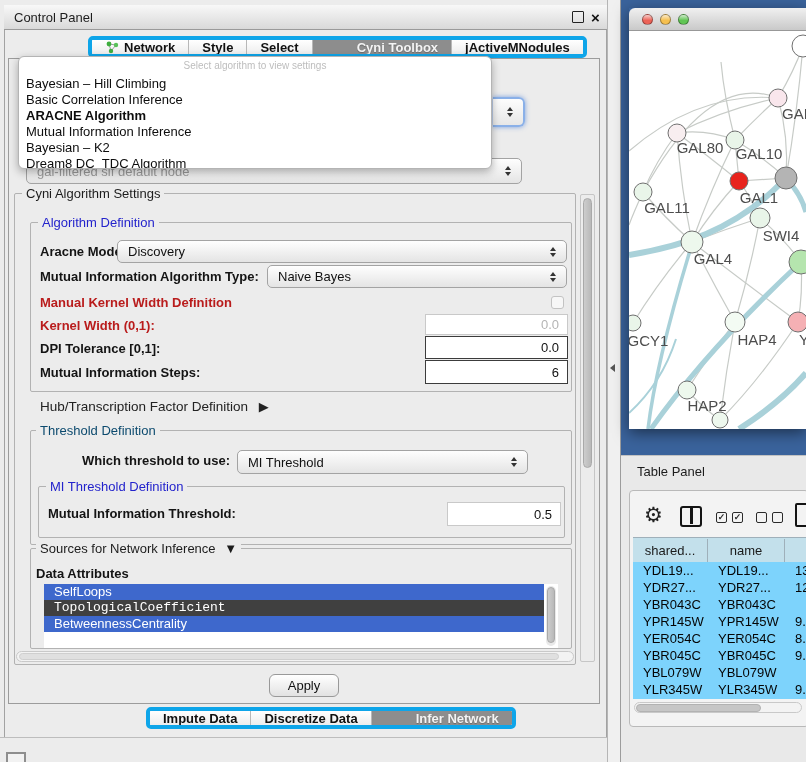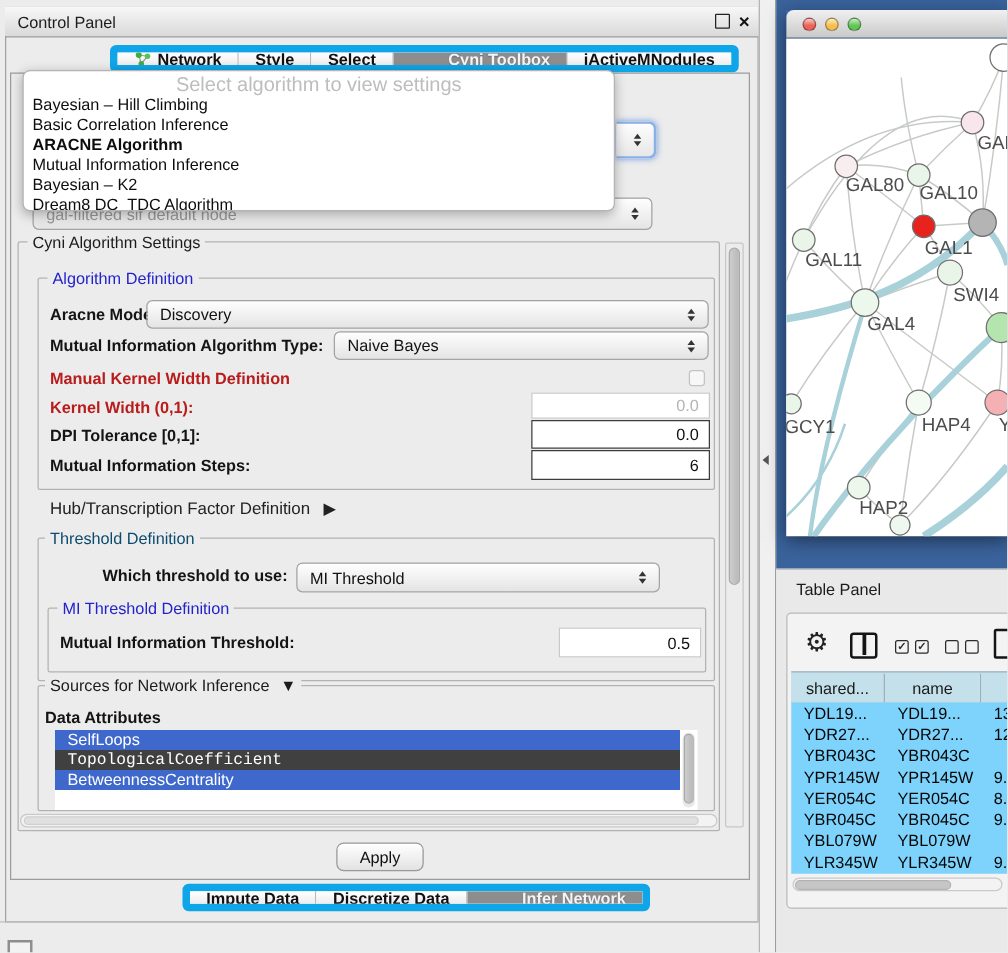--- a/index.html
+++ b/index.html
@@ -8,21 +8,21 @@
   #root{position:relative;width:806px;height:762px;overflow:hidden;background:#ececec;}
   .abs{position:absolute;}
   
   #cp-window{left:4px;top:5px;width:603px;height:733px;border:1px solid #a2a2a2;background:#ececec;box-sizing:border-box;}
   #cp-titlebar{left:4px;top:5px;width:603px;height:25px;background:linear-gradient(#f8f8f8,#d9d9d9);
                border-bottom:1px solid #9a9a9a;box-sizing:border-box;}
   #cp-title{left:14px;top:10px;font-size:13px;color:#1c1c1c;}
   #cp-float{left:572px;top:11px;width:10px;height:10px;border:1.6px solid #222;border-radius:1px;background:transparent;}
   #cp-close{left:591px;top:5px;font-size:15px;font-weight:bold;color:#111;line-height:25px;}
   
-  .seg{display:flex;height:22px;border:6px solid #0ea5e9;border-radius:5px;overflow:hidden;background:#fdfdfd;box-sizing:border-box;}
+  .seg{display:flex;height:22px;border:4px solid #0ea5e9;border-radius:5px;overflow:hidden;background:#fdfdfd;box-sizing:border-box;}
   .seg .tab{display:flex;align-items:center;padding:0 13px;font-size:13px;font-weight:bold;color:#111;
             background:linear-gradient(#ffffff,#ededed);border-right:1px solid #b8b8b8;cursor:default;white-space:nowrap;}
   .seg .tab:last-child{border-right:none;}
   .seg .tab.sel{background:#8d8d8d;color:#f4f4f4;text-shadow:0 1px 1px rgba(0,0,0,.25);padding-left:44px;}
   #top-tabs{left:88px;top:36px;}
   #bottom-tabs{left:146px;top:707px;}
   
   #content{left:8px;top:58px;width:592px;height:646px;border:1px solid #9c9c9c;background:#ececec;box-sizing:border-box;}
   
   .combo{border:1px solid #a3a3a3;border-radius:5px;background:linear-gradient(#fefefe,#e4e4e4);
@@ -32,21 +32,21 @@
   .arrows i{display:block;width:0;height:0;border-left:3.5px solid transparent;border-right:3.5px solid transparent;}
   .arrows i.up{border-bottom:4.5px solid #333;}
   .arrows i.dn{border-top:4.5px solid #333;}
   #bg-combo-focus{left:493px;top:97px;width:30px;height:26px;border:2px solid #8ab0e8;border-left:none;
                   border-radius:0 6px 6px 0;box-shadow:0 0 5px rgba(92,140,220,.8);
                   background:linear-gradient(#fdfdfd,#e7e7e7);z-index:4;display:flex;align-items:center;justify-content:flex-end;}
   #bg-combo2{left:26px;top:158px;width:496px;height:26px;z-index:4;color:#9a9a9a;}
   
   #dd-popup{left:18px;top:56px;width:474px;height:113px;background:#fff;border:1px solid #b4b4b4;border-radius:6px;
             box-shadow:0 3px 9px rgba(0,0,0,.3);z-index:50;box-sizing:border-box;overflow:hidden;}
-  #dd-placeholder{position:absolute;top:3px;left:0;width:100%;text-align:center;color:#bdbdbd;font-size:16px;}
+  #dd-placeholder{position:absolute;top:3px;left:0;width:100%;text-align:center;color:#bdbdbd;font-size:10px;}
   .dd-item{position:absolute;left:7px;font-size:13px;color:#0d0d0d;white-space:nowrap;}
   .dd-item.hl{font-weight:bold;}
   
   .group{border:1px solid #b2b2b2;border-radius:2px;box-sizing:border-box;}
   .gtitle{position:absolute;font-size:13px;background:#ececec;padding:0 4px;white-space:nowrap;}
   .blue{color:#2323cc;} .green{color:#0c4a6e;} .dark{color:#1c1c1c;}
   .lbl{position:absolute;font-size:13px;font-weight:bold;color:#141414;white-space:nowrap;}
   .lbl.dis{color:#b91c1c;}
   .plain{font-weight:normal;color:#222;}
   .tfield{position:absolute;background:#fff;border:1px solid #c9c9c9;box-sizing:border-box;

